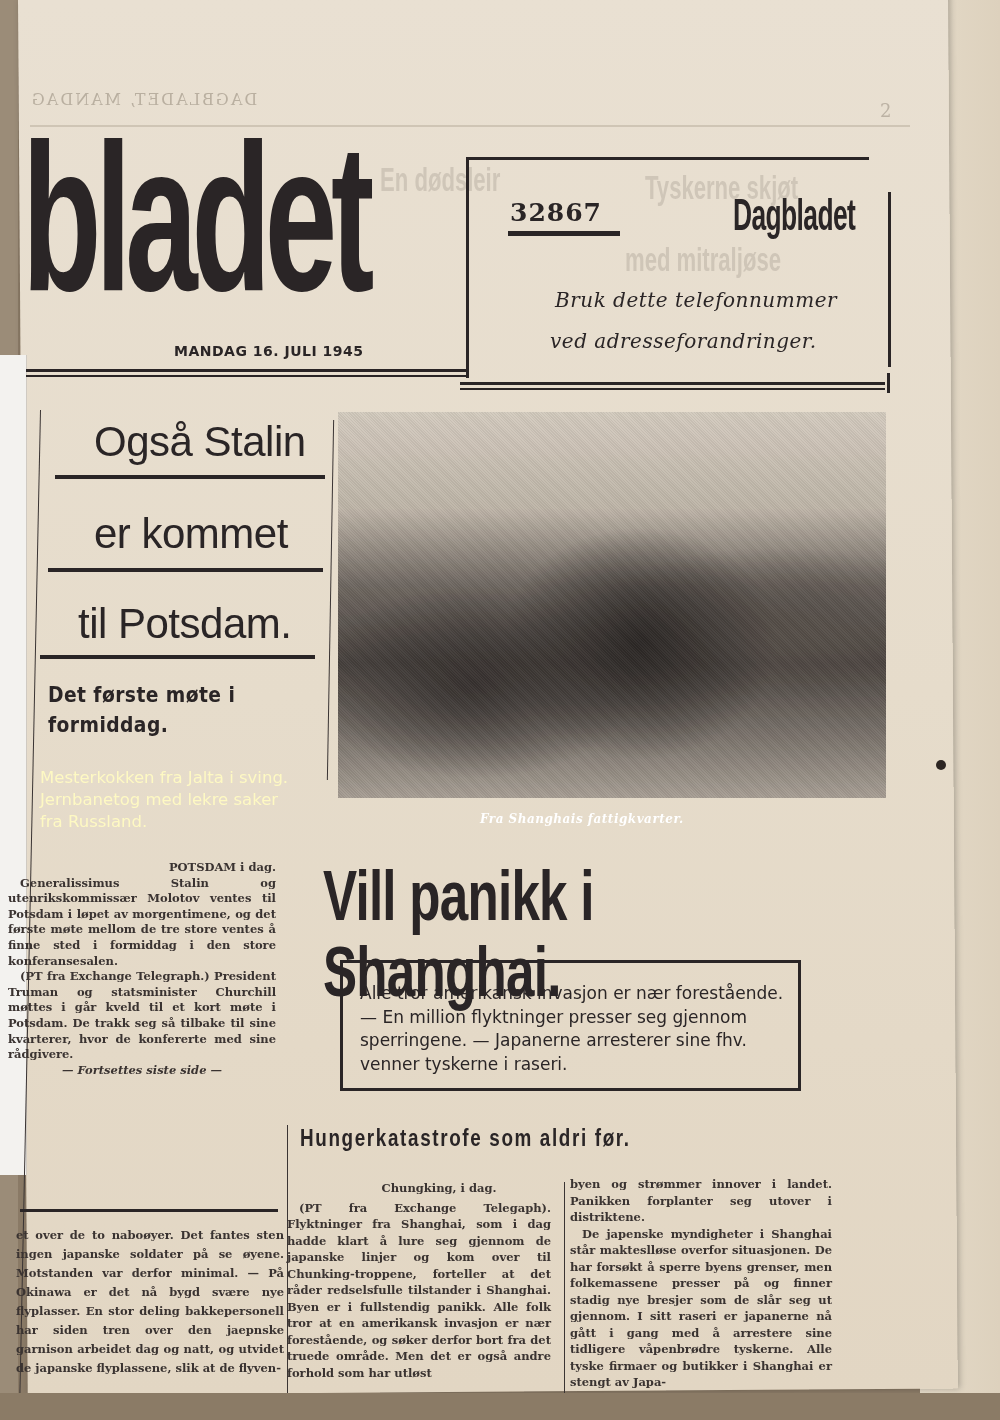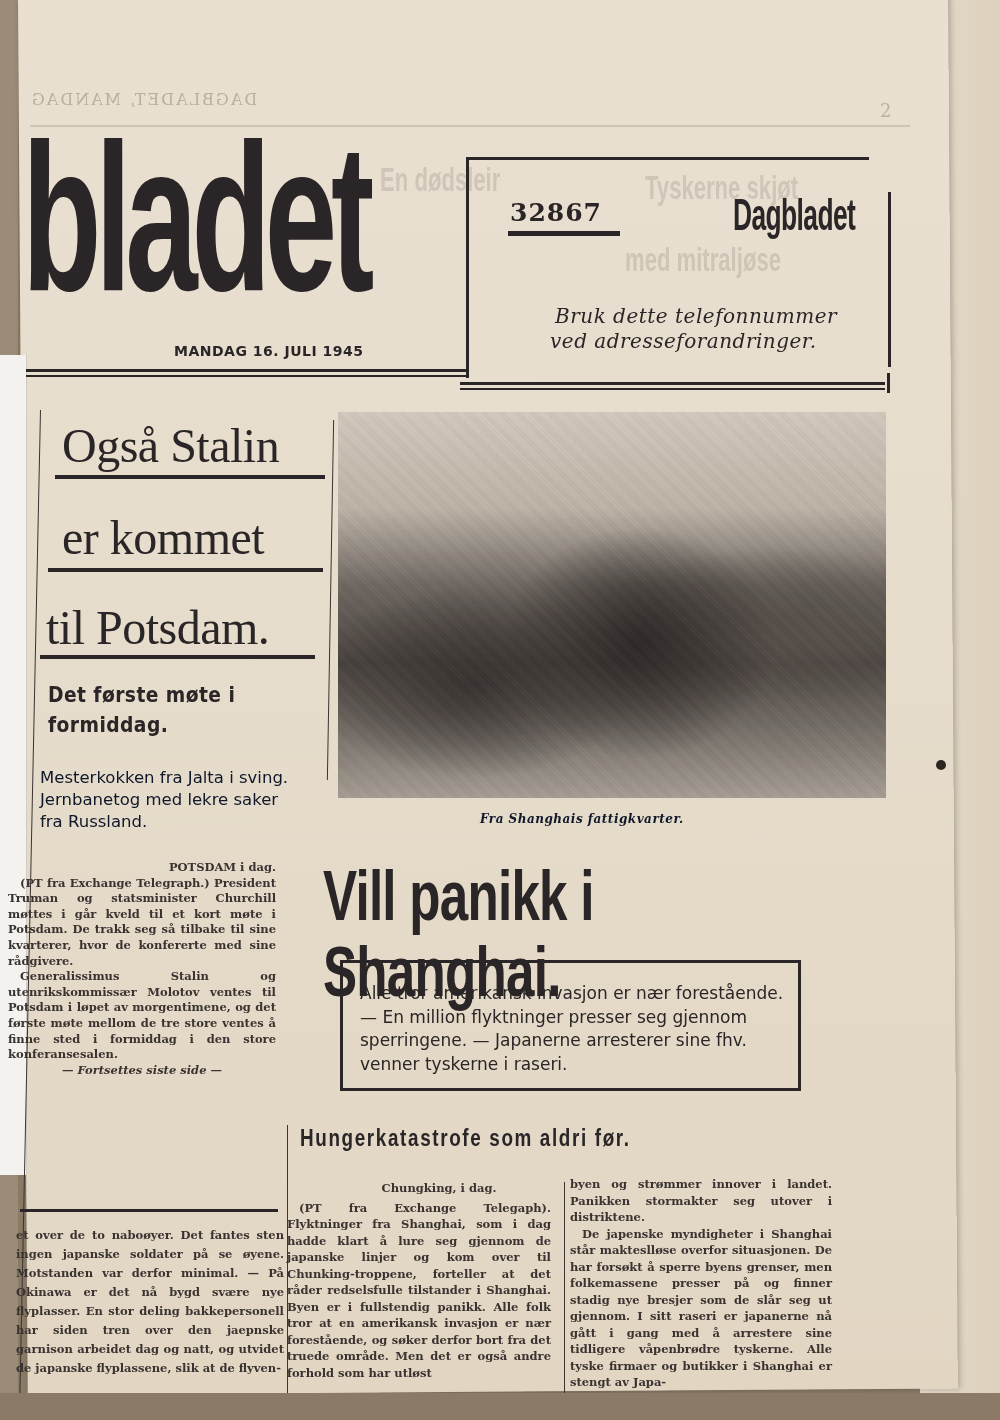--- a/index.html
+++ b/index.html
@@ -63,45 +63,45 @@
   .ad-number-rule { left:508px; top:231px; width:112px; height:5px; background:#2a2526; }
   .ad-brand {
     left:733px; top:190px; font-family:"Liberation Sans", sans-serif; font-weight:bold;
     font-size:44px; color:#2a2526; transform:scaleX(0.6); transform-origin:0 0;
     letter-spacing:-1px;
   }
   .ad-line1, .ad-line2 {
     font-family:"DejaVu Serif", serif; font-style:italic; font-size:20px; color:#2a2526;
     letter-spacing:0.5px;
   }
-  .ad-line1 { left:555px; top:288px;margin-top:16px; }
+  .ad-line1 { left:555px; top:288px; }
   .ad-line2 { left:550px; top:329px; }
 
   
   .rule-thick { background:#2a2526; }
 
   
   .col-left-border { left:40px; top:410px; width:1px; height:1010px; background:#3a3433; transform:rotate(1.2deg); transform-origin:0 0; }
   .head-light {
-    font-family:Liberation Serif, serif; font-weight:normal; font-size:48px;
-    color:#2a2526; letter-spacing:-0.5px;
+    font-family:Liberation Sans, sans-serif; font-weight:normal; font-size:42px;
+    color:#2a2526; letter-spacing:-0.5px;margin-left:32px;
   }
   .hl1 { left:62px; top:418px; }
   .hl2 { left:62px; top:510px; }
   .hl3 { left:46px; top:600px; }
   .hl-rule { height:4px; background:#2a2526; }
 
   .subhead {
     left:48px; top:680px; width:240px; font-family:"DejaVu Sans", sans-serif; font-weight:bold;
     font-size:22px; line-height:30px; color:#2a2526; transform:scaleX(0.85); transform-origin:0 0;
     letter-spacing:0.5px;
   }
   .deck {
     left:40px; top:767px; width:250px; font-family:"DejaVu Sans", sans-serif; font-size:16.5px;
-    line-height:22px; color:#0f172a;
+    line-height:22px; color:#fef9c3;
   }
   .body-text {
     font-family:"DejaVu Serif", serif; font-weight:bold; font-size:11.5px; line-height:15.6px;
     color:#3a3331; text-align:justify;
   }
   .body-italic { font-style:italic; }
   .dateline { text-align:right; }
   .indent { text-indent:12px; }
 
   .left-article { left:8px; top:860px; width:268px; }
@@ -121,21 +121,21 @@
       radial-gradient(ellipse 35% 20% at 80% 55%, #57504b 0%, rgba(87,80,75,0) 100%),
       linear-gradient(180deg,#cfc7bb 0%,#bbb2a6 25%,#6f6862 45%,#4c4642 65%,#7d766f 85%,#a59d93 100%);
     filter: contrast(1.05);
   }
   .photo-noise {
     left:338px; top:412px; width:548px; height:386px;
     background-image: repeating-linear-gradient(45deg, rgba(0,0,0,0.05) 0 1px, rgba(255,255,255,0.04) 1px 2px);
   }
   .caption {
     left:480px; top:812px; font-family:"DejaVu Serif", serif; font-style:italic; font-weight:bold;
-    font-size:12px; color:#0f172a; letter-spacing:0.5px;
+    font-size:12px; color:#ffffff; letter-spacing:0.5px;
   }
 
   .main-head {
     left:323px; top:858px; font-family:"Liberation Sans", sans-serif; font-weight:bold;
     font-size:70px; line-height:76px; color:#2a2526; transform:scaleX(0.73); transform-origin:0 0;
     letter-spacing:-1px;
   }
 
   .summary-box {
     left:340px; top:960px; width:455px; height:125px;
@@ -209,22 +209,22 @@
 <div class="abs head-light hl2">er kommet</div>
 <div class="abs hl-rule" style="left:48px;top:568px;width:275px;"></div>
 <div class="abs head-light hl3">til Potsdam.</div>
 <div class="abs hl-rule" style="left:40px;top:655px;width:275px;"></div>
 
 <div class="abs subhead">Det første møte i formiddag.</div>
 <div class="abs deck">Mesterkokken fra Jalta i sving. Jernbanetog med lekre saker fra Russland.</div>
 
 <div class="abs left-article">
   <div class="body-text dateline">POTSDAM i dag.</div>
+  <div class="body-text indent">Generalissimus Stalin og utenrikskommissær Molotov ventes til Potsdam i løpet av morgentimene, og det første møte mellom de tre store ventes å finne sted i formiddag i den store konferansesalen.</div>
   <div class="body-text indent">(PT fra Exchange Telegraph.) President Truman og statsminister Churchill møttes i går kveld til et kort møte i Potsdam. De trakk seg så tilbake til sine kvarterer, hvor de konfererte med sine rådgivere.</div>
-  <div class="body-text indent">Generalissimus Stalin og utenrikskommissær Molotov ventes til Potsdam i løpet av morgentimene, og det første møte mellom de tre store ventes å finne sted i formiddag i den store konferansesalen.</div>
   <div class="body-text body-italic" style="text-align:center;">— Fortsettes siste side —</div>
 </div>
 
 <div class="abs left-cut-rule"></div>
 <div class="abs left-bottom">
   <div class="body-text" style="line-height:19px;">et over de to naboøyer. Det fantes sten ingen japanske soldater på se øyene. Motstanden var derfor minimal. — På Okinawa er det nå bygd svære nye flyplasser. En stor deling bakkepersonell har siden tren over den jaepnske garnison arbeidet dag og natt, og utvidet de japanske flyplassene, slik at de flyven-</div>
 </div>
 
 <div class="abs photo" title="Shanty huts and a child in a poor district of Shanghai"></div>
 <div class="abs photo-noise"></div>
@@ -239,18 +239,18 @@
 
 <div class="abs col-divider-1"></div>
 <div class="abs col-divider-2"></div>
 
 <div class="abs mid-article">
   <div class="body-text" style="text-align:center;padding-left:40px;">Chungking, i dag.</div>
   <div class="body-text indent" style="line-height:16.5px;margin-top:3px;">(PT fra Exchange Telegaph). Flyktninger fra Shanghai, som i dag hadde klart å lure seg gjennom de japanske linjer og kom over til Chunking-troppene, forteller at det råder redselsfulle tilstander i Shanghai. Byen er i fullstendig panikk. Alle folk tror at en amerikansk invasjon er nær forestående, og søker derfor bort fra det truede område. Men det er også andre forhold som har utløst</div>
 </div>
 
 <div class="abs right-article">
-  <div class="body-text" style="line-height:16.5px;">byen og strømmer innover i landet. Panikken stormakter seg utover i distriktene.</div>
+  <div class="body-text" style="line-height:16.5px;">byen og strømmer innover i landet. Panikken forplanter seg utover i distriktene.</div>
   <div class="body-text indent" style="line-height:16.5px;">De japenske myndigheter i Shanghai står makteslløse overfor situasjonen. De har forsøkt å sperre byens grenser, men folkemassene presser på og finner stadig nye bresjer som de slår seg ut gjennom. I sitt raseri er japanerne nå gått i gang med å arrestere sine tidligere våpenbrødre tyskerne. Alle tyske firmaer og butikker i Shanghai er stengt av Japa-</div>
 </div>
 
 <div class="abs hole"></div>
 <div class="abs bottom-shadow"></div>
 
 </body></html>

